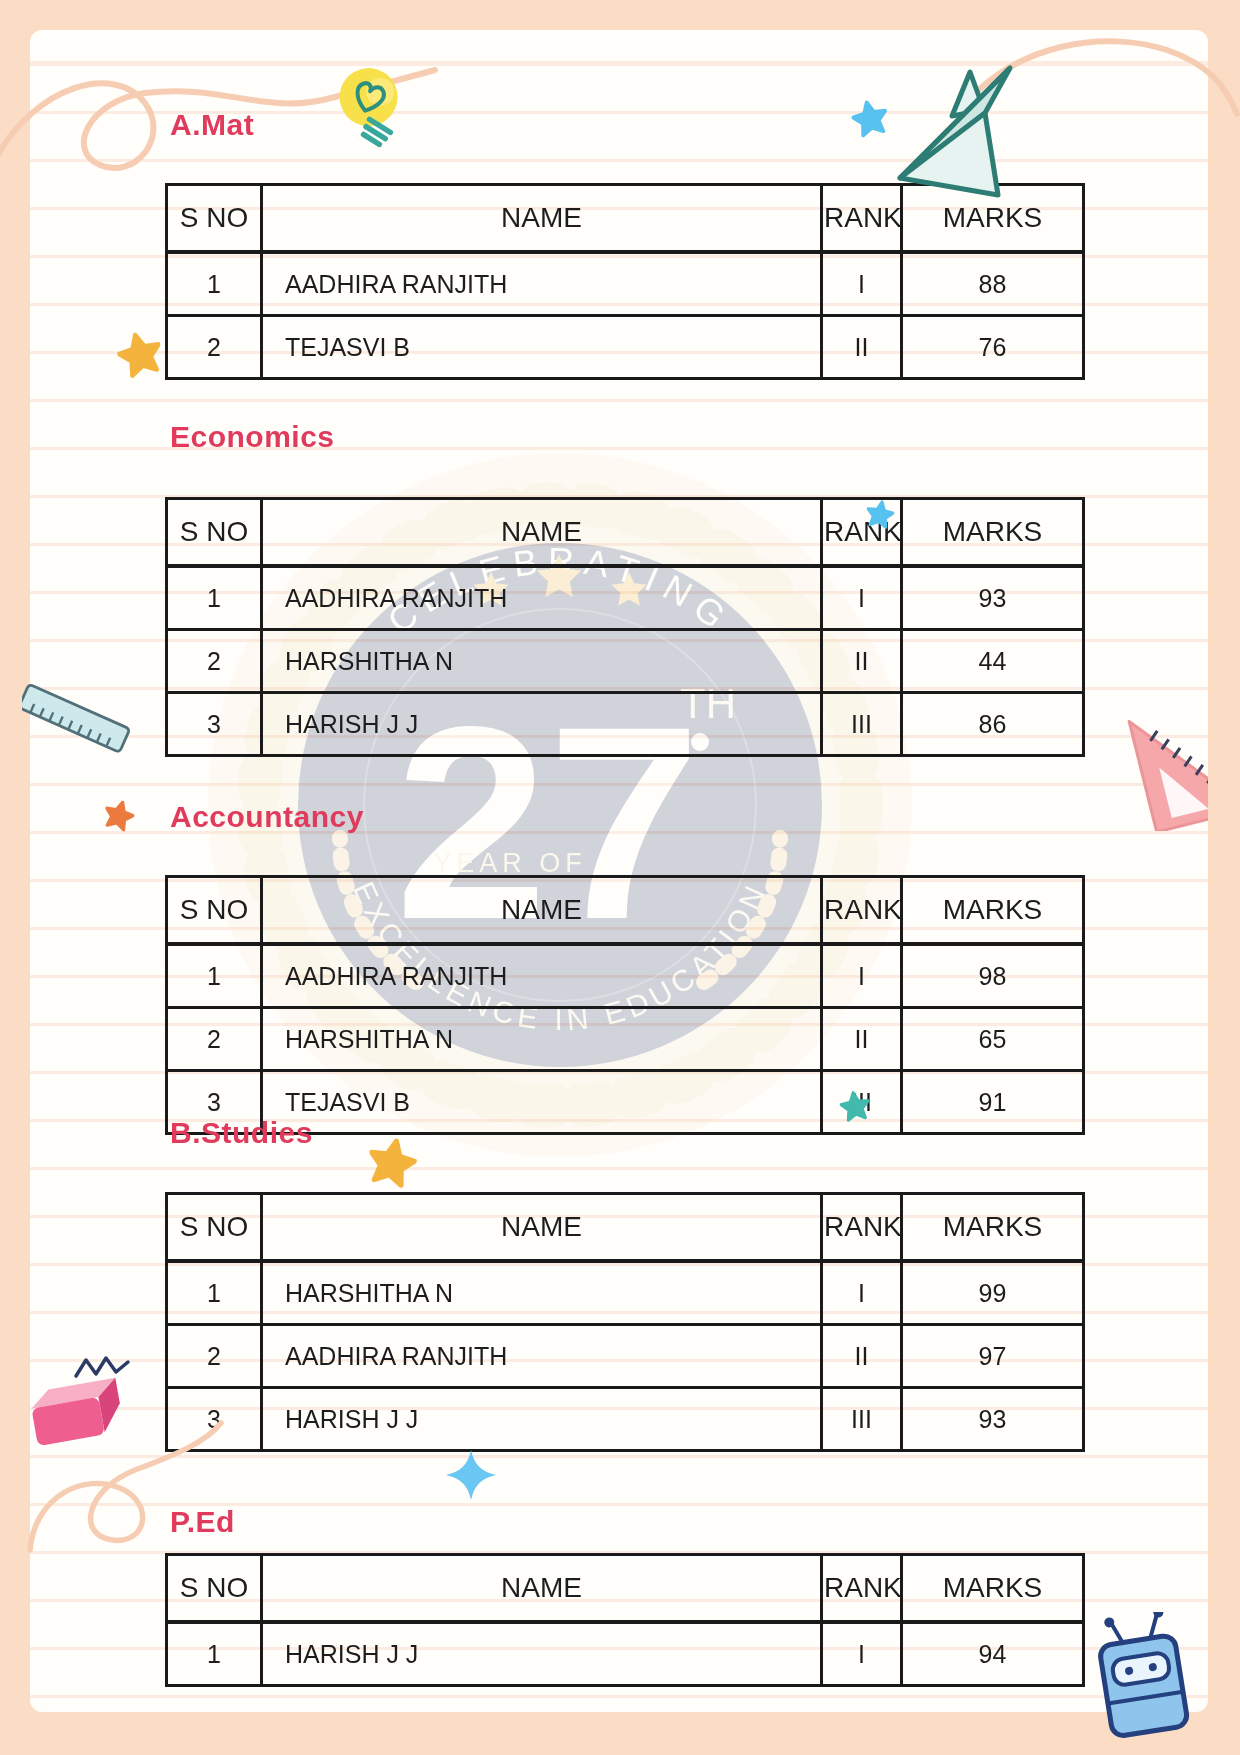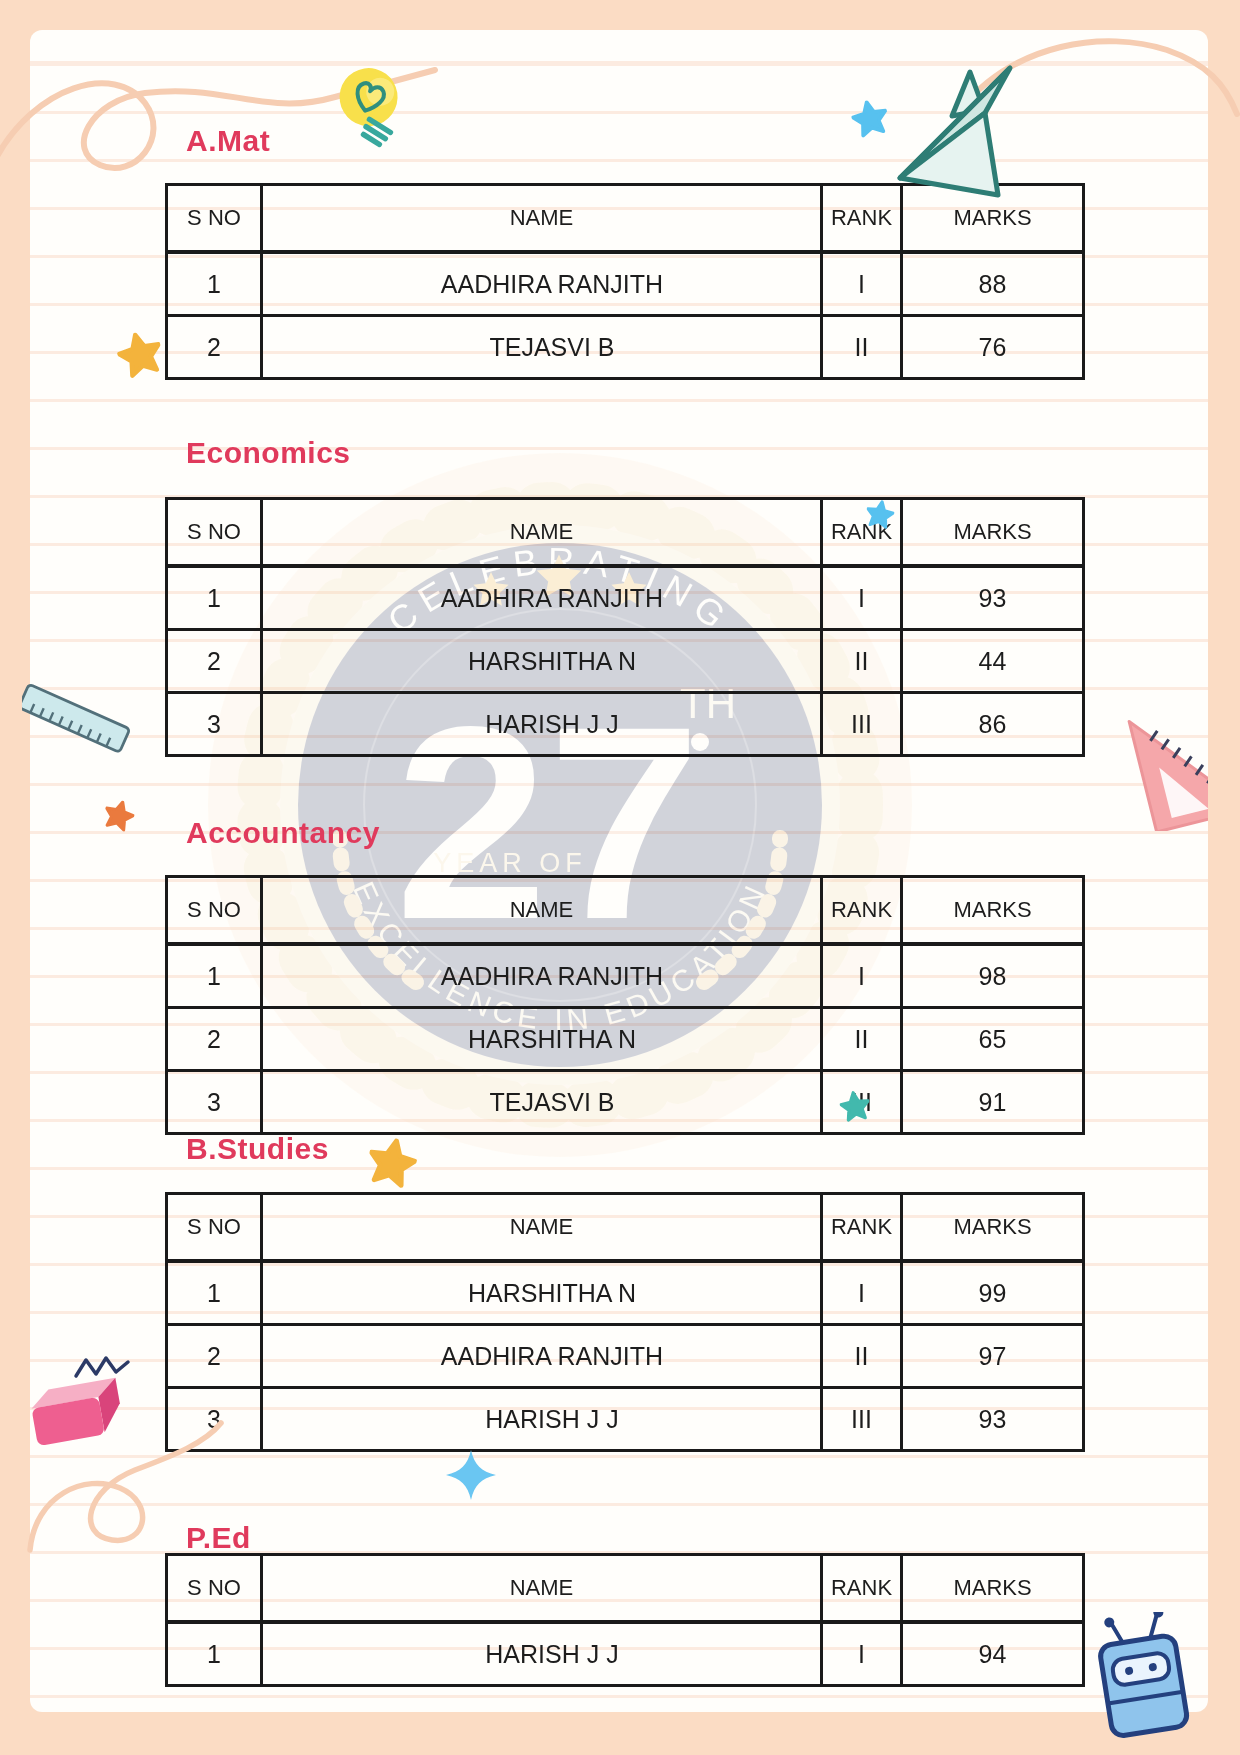--- a/index.html
+++ b/index.html
@@ -8,27 +8,27 @@
   
   #page{position:absolute;left:30px;top:30px;width:1178px;height:1682px;background:#fffefb;border-radius:12px;
         background-image:repeating-linear-gradient(to bottom,#fcebe0 0 3px,transparent 3px 48px);
         background-position:0 33px;z-index:0}
   
   .watermark{position:absolute;left:180px;top:420px;width:760px;height:760px;z-index:1;opacity:.21;pointer-events:none}
   
   #page-clip{position:absolute;left:30px;top:30px;width:1178px;height:1682px;overflow:hidden;z-index:1;pointer-events:none}
   
   .section{position:absolute;left:170px;width:917px;z-index:2}
-  .section h2{margin:16px;font-size:30px;font-weight:700;color:#e03a5c;letter-spacing:.5px}
+  .section h2{margin:0;font-size:30px;font-weight:700;color:#e03a5c;letter-spacing:.5px}
   .tbl{position:absolute;top:var(--toff);left:-5px;border-collapse:collapse;table-layout:fixed;width:917px;background:transparent}
   .tbl th,.tbl td{border:3px solid #1a1a1a;color:#1d1d1d;vertical-align:middle;overflow:hidden}
-  .tbl th{height:62px;font-size:22px;font-weight:400;text-align:center}
+  .tbl th{height:62px;font-size:28px;font-weight:400;text-align:center}
   .tbl thead th{border-bottom-width:4px}
   .tbl td{height:58px;font-size:25px;text-align:center}
-  .tbl td.c1{text-align:center;padding-left:22px}
+  .tbl td.c1{text-align:left;padding-left:22px}
   .w0{width:95px}.w1{width:560px}.w2{width:80px}.w3{width:182px}
   .s0{top:108px;--toff:75px}.s1{top:420px;--toff:77px}.s2{top:800px;--toff:75px}
   .s3{top:1116px;--toff:76px}.s4{top:1505px;--toff:48px}
   
   .deco{position:absolute;z-index:3;pointer-events:none}
   .deco svg{display:block;width:100%;height:100%}
 </style>
 </head>
 <body>
 

